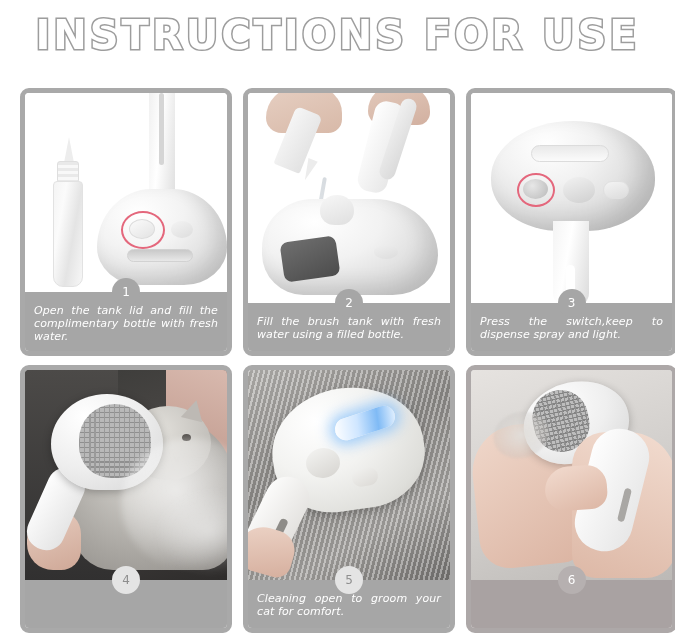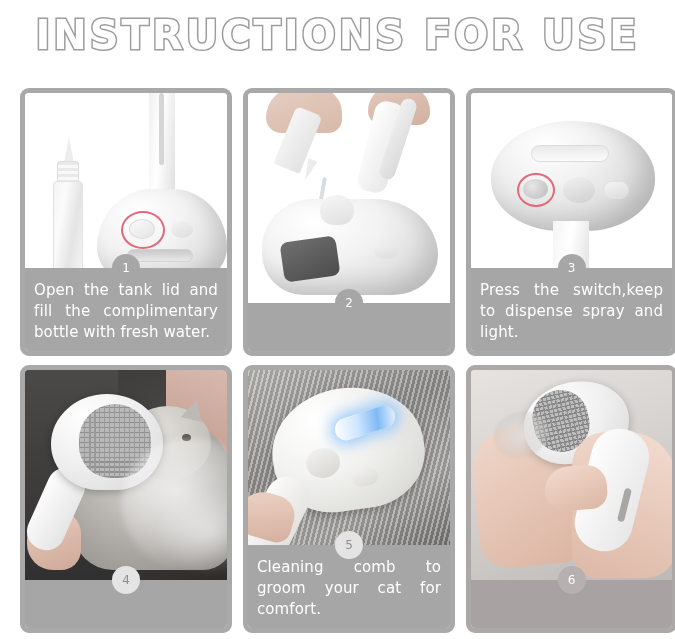--- a/index.html
+++ b/index.html
@@ -66,26 +66,27 @@
     position: relative;
     flex: 0 0 auto;
     background: #a6a6a6;
     color: #ffffff;
     padding: 12px 9px 8px 9px;
     min-height: 48px;
   }
   .caption.warm { background: #a9a2a2; }
   .caption p {
     font-family: "DejaVu Sans", sans-serif;
-    font-size: 15px;
-    line-height: 21px;
+    font-size: 11px;
+    line-height: 13px;
     color: #ffffff;
     text-align: justify;
     text-align-last: left;
     letter-spacing: 0.1px;
+    font-style: italic;
   }
   .badge {
     position: absolute;
     top: -14px; left: 50%;
     transform: translateX(-50%);
     width: 28px; height: 28px;
     border-radius: 50%;
     background: #a6a6a6;
     color: #ffffff;
     font-family: "DejaVu Sans", sans-serif;
@@ -540,20 +541,21 @@
           <div class="tip"></div>
           <div class="stream"></div>
           <div class="body"></div>
           <div class="port"></div>
           <div class="vent"></div>
           <div class="btn"></div>
         </div>
       </div>
       <div class="caption">
         <div class="badge">2</div>
+        <p>Fill the brush tank with fresh water using a filled bottle.</p>
       </div>
     </div>
 
     <div class="panel">
       <div class="photo">
         <div class="p3">
           <div class="head"></div>
           <div class="slot"></div>
           <div class="switch"></div>
           <div class="knob"></div>
@@ -600,21 +602,21 @@
           <div class="led"></div>
           <div class="knob"></div>
           <div class="btn"></div>
           <div class="handle"></div>
           <div class="slot"></div>
           <div class="finger"></div>
         </div>
       </div>
       <div class="caption">
         <div class="badge light">5</div>
-        <p>Cleaning comb to groom your cat for comfort.</p>
+        <p>Cleaning open to groom your cat for comfort.</p>
       </div>
     </div>
 
     <div class="panel warm">
       <div class="photo bleed">
         <div class="p6">
           <div class="handL"></div>
           <div class="head"></div>
           <div class="pins"></div>
           <div class="hair"></div>

